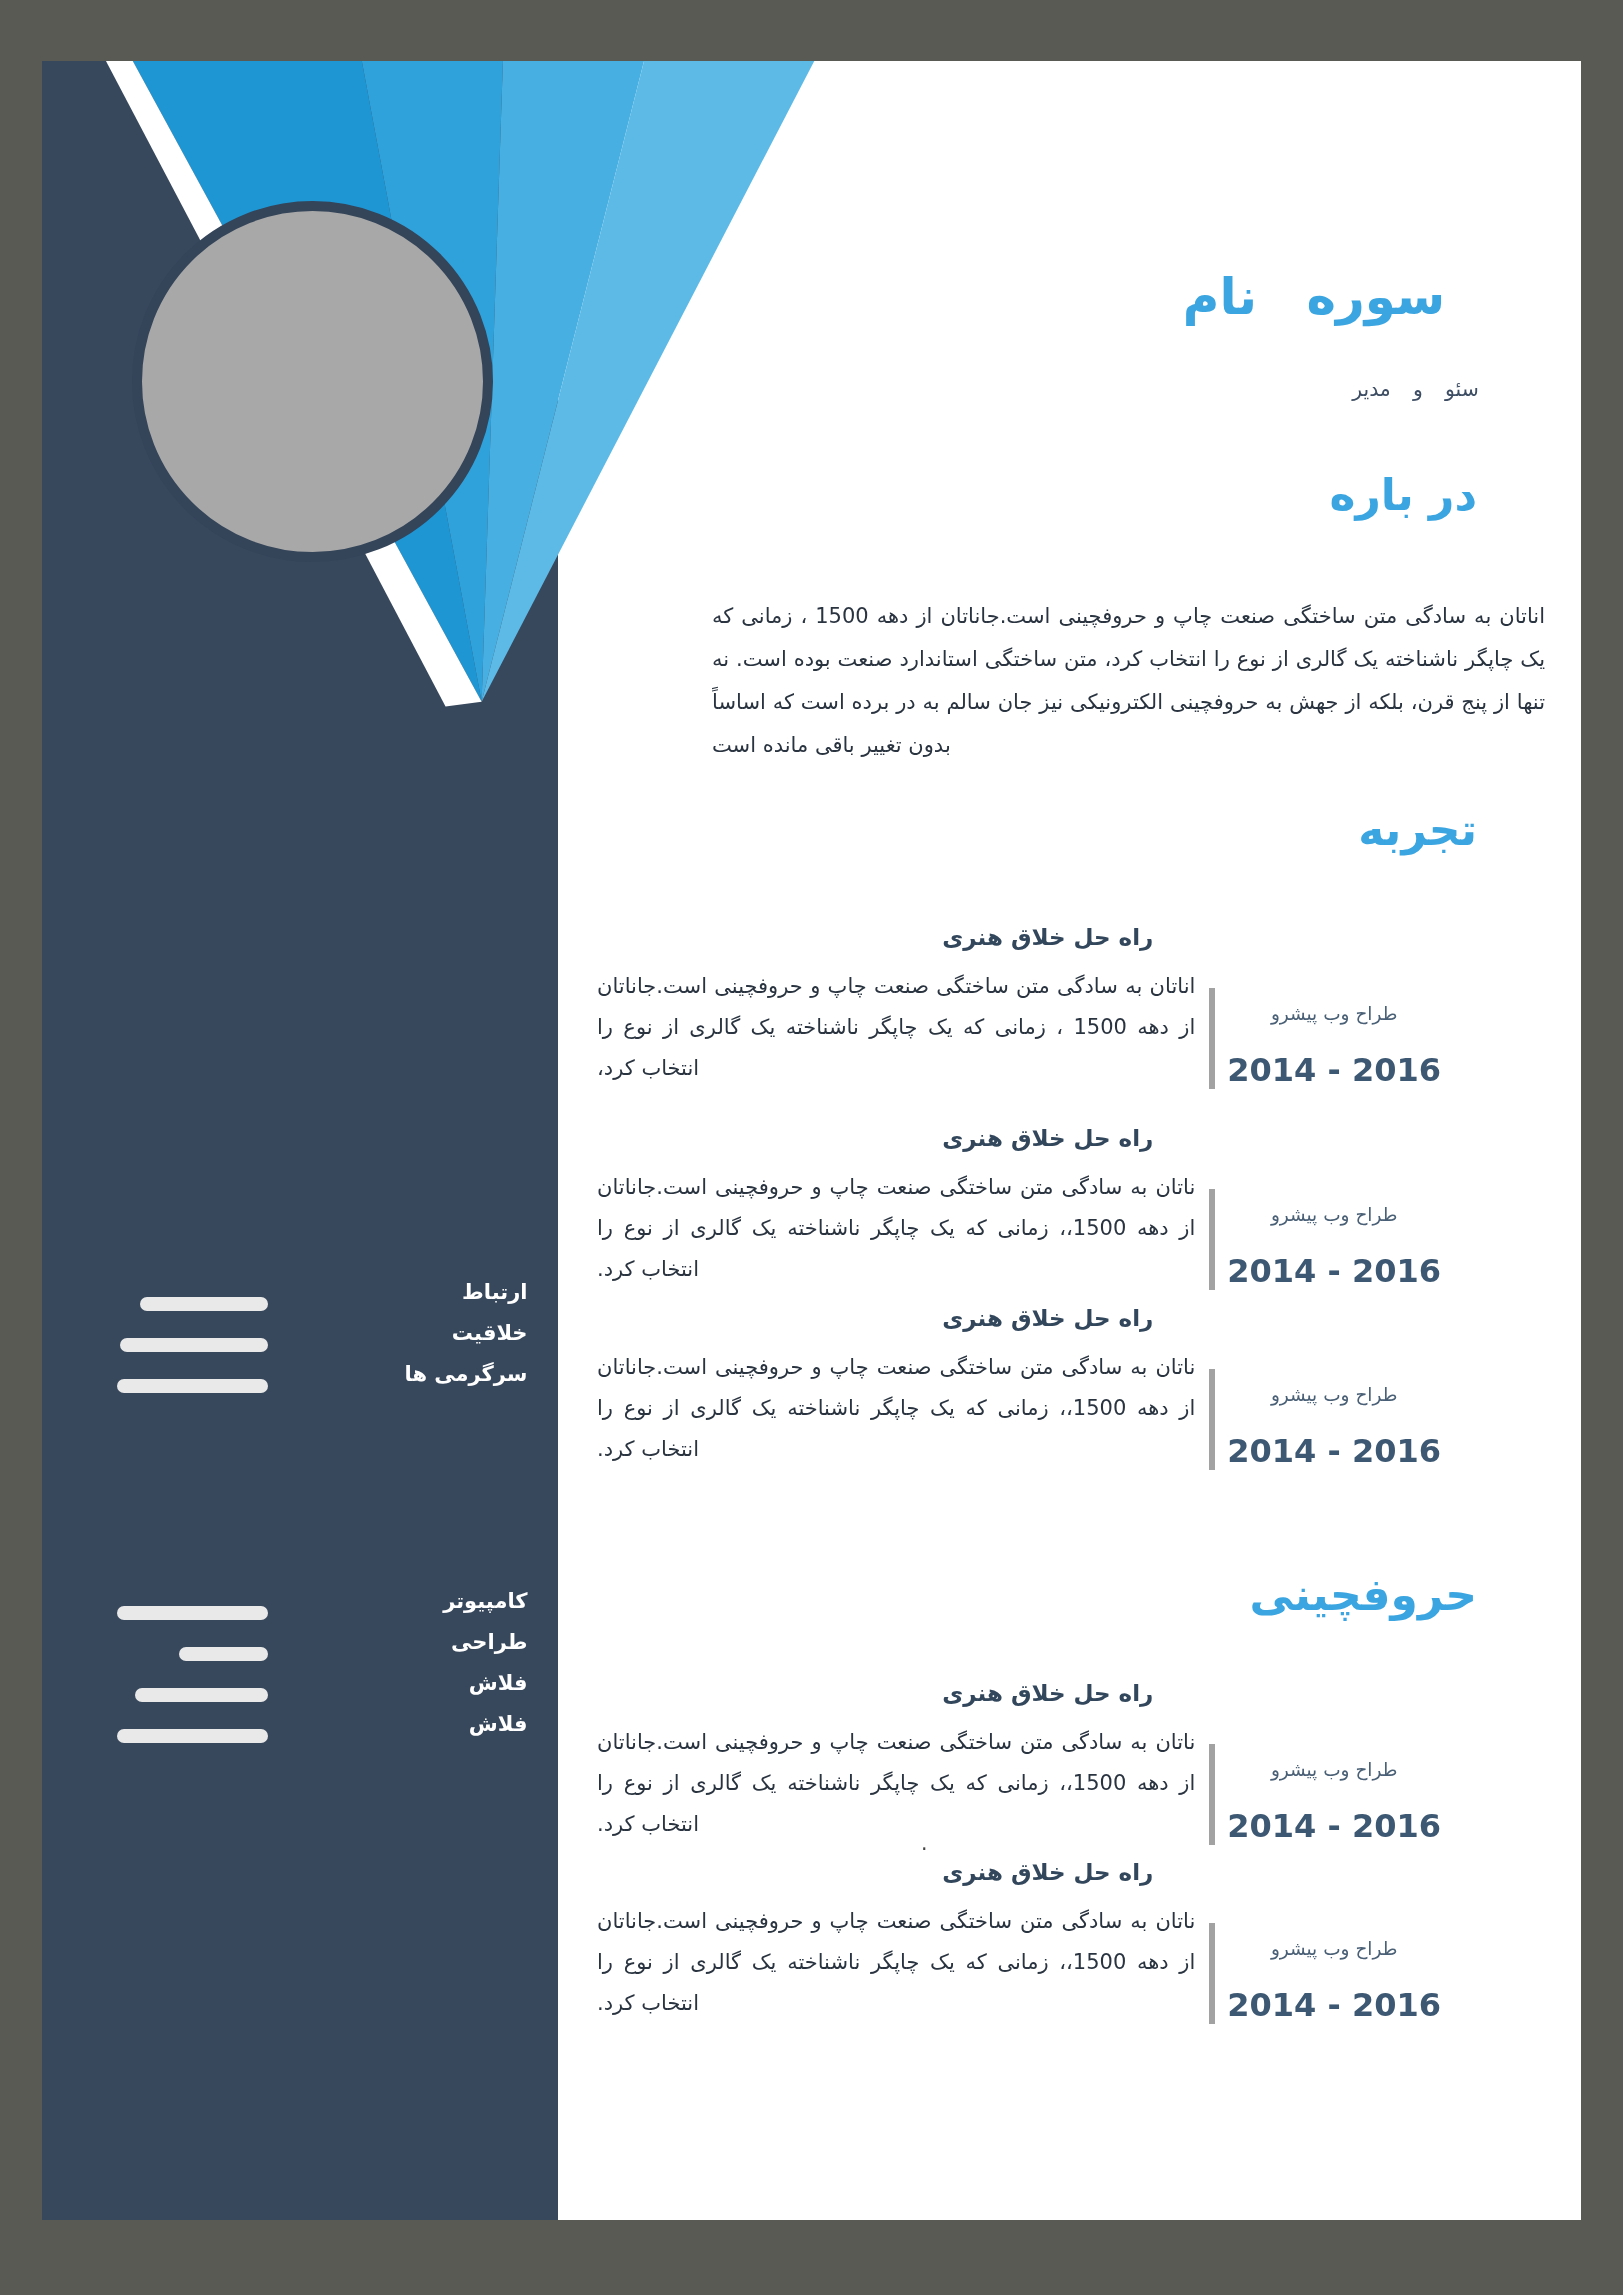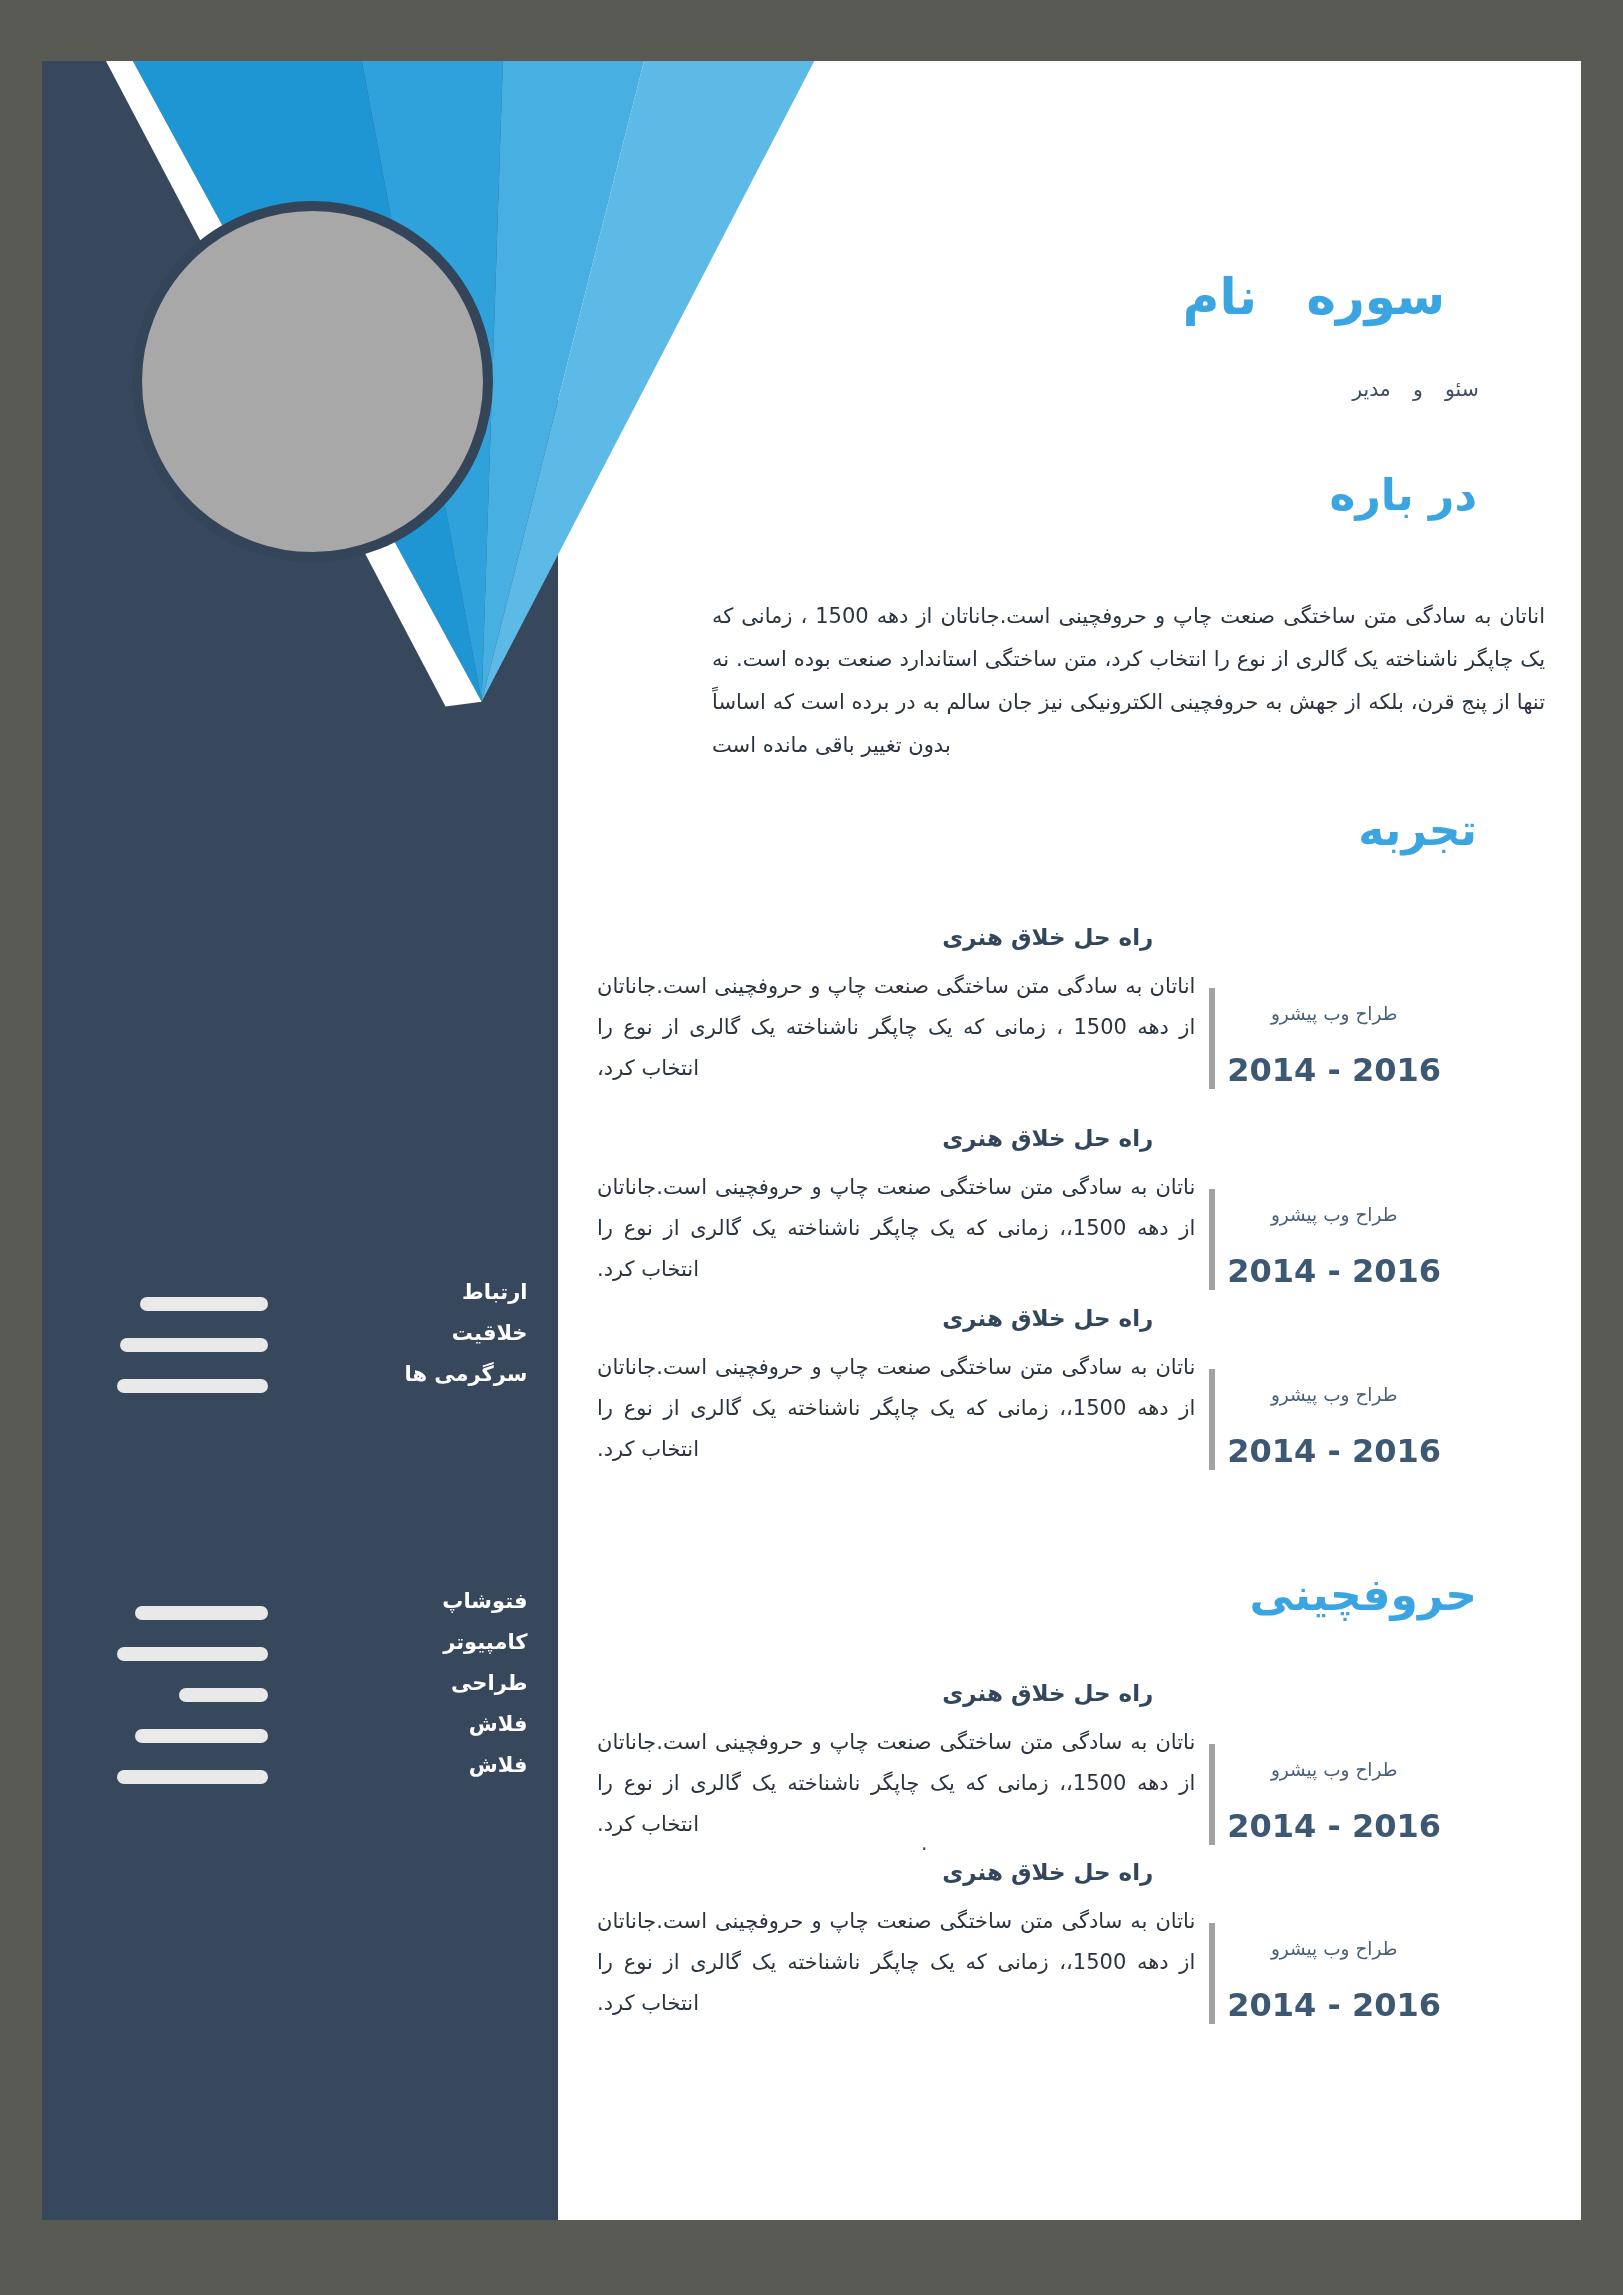--- a/index.html
+++ b/index.html
@@ -165,26 +165,20 @@
       <span class="blabel">سرگرمی ها</span>
       <span class="bwrap">
           <span class="bar" style="display: block; width: 100%;"></span>
         </span>
     </div>
   </div>
 
   <div class="side-heading" id="h-software">نرم افزار</div>
   <div class="bars" id="software-list">
     <div class="brow">
-      <span class="blabel">فتوشاپ</span>
-      <span class="bwrap">
-          <span class="bar" style="display: block; width: 88%;"></span>
-        </span>
-    </div>
-    <div class="brow">
       <span class="blabel">کامپیوتر</span>
       <span class="bwrap">
           <span class="bar" style="display: block; width: 100%;"></span>
         </span>
     </div>
     <div class="brow">
       <span class="blabel">طراحی</span>
       <span class="bwrap">
           <span class="bar" style="display: block; width: 59%;"></span>
         </span>

